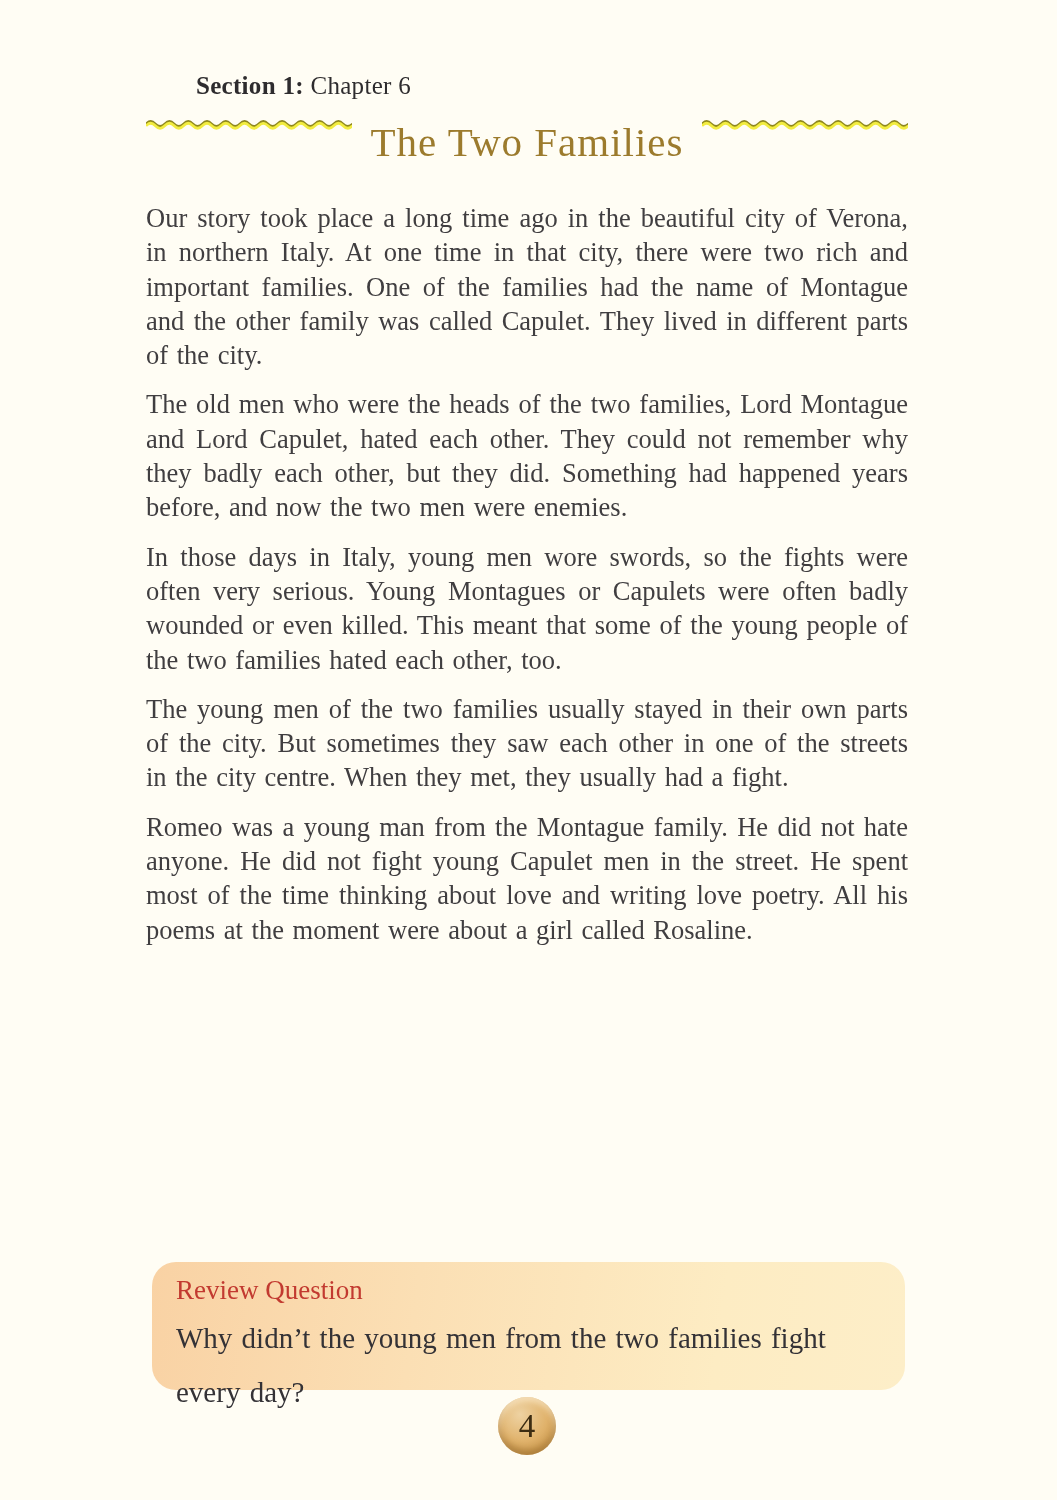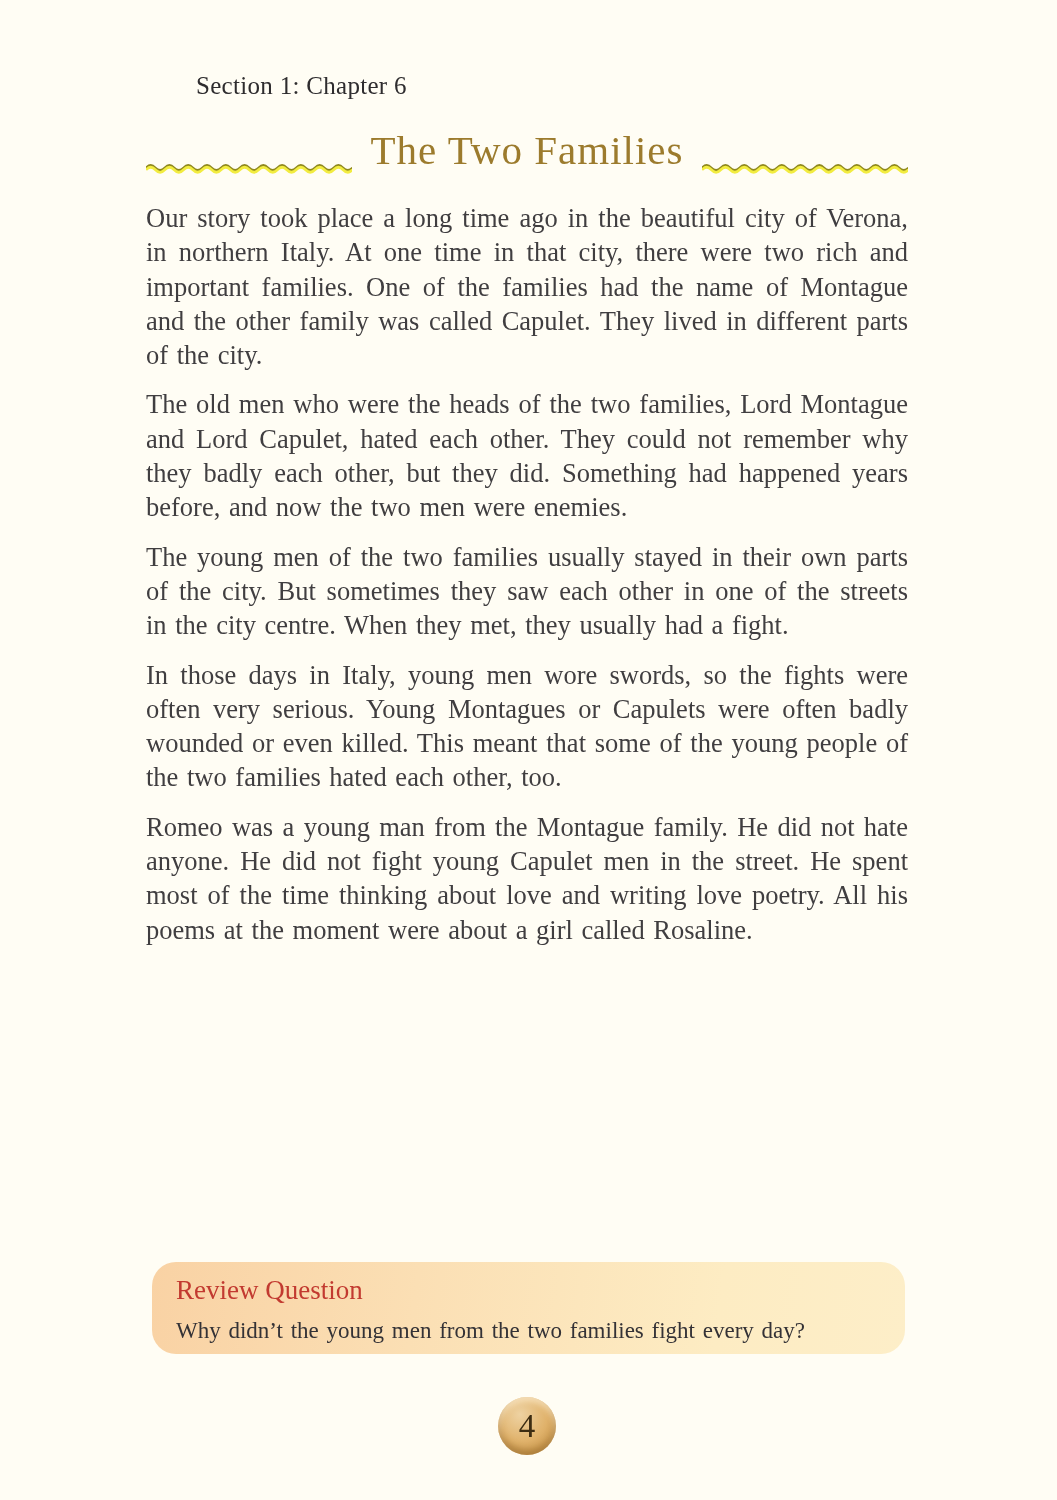--- a/index.html
+++ b/index.html
@@ -17,31 +17,31 @@
   }
   
   .section-header {
     position: absolute;
     left: 196px;
     top: 72px;
     font-size: 25px;
     color: #2e2c2e;
     letter-spacing: 0.3px;
   }
-  .section-header .bold { font-weight: normal; }
+  .section-header .bold { font-weight: bold; }
 
   
   .title-row {
     position: absolute;
     left: 146px;
     top: 118px;
     width: 762px;
     height: 56px;
     display: flex;
-    align-items: flex-end;
+    align-items: flex-start;
     justify-content: space-between;
   }
   .chapter-title {
     font-size: 41px;
     font-weight: normal;
     color: #9c7b2d;
     letter-spacing: 1px;
     white-space: nowrap;
     padding: 0 18px;
   }
@@ -63,33 +63,33 @@
     margin-bottom: 15px;
     word-spacing: 2px;
   }
 
   
   .review-box {
     position: absolute;
     left: 152px;
     top: 1262px;
     width: 753px;
-    height: 92px;
+    height: 128px;
     border-radius: 24px;
     background: linear-gradient(98deg, #f9d2a4 0%, #fbdfb4 35%, #fdecc3 75%, #fdeec8 100%);
     padding: 13px 26px 0 24px;
   }
   .review-heading {
     font-size: 27px;
     color: #c23a30;
     margin-bottom: 5px;
   }
   .review-question {
-    font-size: 23px;
-    line-height: 40px;
+    font-size: 29px;
+    line-height: 54px;
     color: #343236;
     max-width: 650px;
     word-spacing: 2px;
   }
 
   
   .page-badge {
     position: absolute;
     left: 498px;
     top: 1397px;
@@ -129,22 +129,22 @@
     <h1 class="chapter-title">The Two Families</h1>
     <svg class="squiggle" viewBox="0 0 220 12" preserveAspectRatio="none" aria-hidden="true">
       <use href="#wave" y="-1.2" stroke="#8f881e" stroke-width="2.4"></use>
       <use href="#wave" y="0.8" stroke="#f2ec40" stroke-width="2.8"></use>
     </svg>
   </div>
 
   <div class="content">
     <p>Our story took place a long time ago in the beautiful city of Verona, in northern Italy. At one time in that city, there were two rich and important families. One of the families had the name of Montague and the other family was called Capulet. They lived in different parts of the city.</p>
     <p>The old men who were the heads of the two families, Lord Montague and Lord Capulet, hated each other. They could not remember why they badly each other, but they did. Something had happened years before, and now the two men were enemies.</p>
+    <p>In those days in Italy, young men wore swords, so the fights were often very serious. Young Montagues or Capulets were often badly wounded or even killed. This meant that some of the young people of the two families hated each other, too.</p>
     <p>The young men of the two families usually stayed in their own parts of the city. But sometimes they saw each other in one of the streets in the city centre. When they met, they usually had a fight.</p>
-    <p>In those days in Italy, young men wore swords, so the fights were often very serious. Young Montagues or Capulets were often badly wounded or even killed. This meant that some of the young people of the two families hated each other, too.</p>
     <p>Romeo was a young man from the Montague family. He did not hate anyone. He did not fight young Capulet men in the street. He spent most of the time thinking about love and writing love poetry. All his poems at the moment were about a girl called Rosaline.</p>
   </div>
 
   <div class="review-box">
     <div class="review-heading">Review Question</div>
     <div class="review-question">Why didn’t the young men from the two families fight every day?</div>
   </div>
 
   <div class="page-badge">
     <span>4</span>

